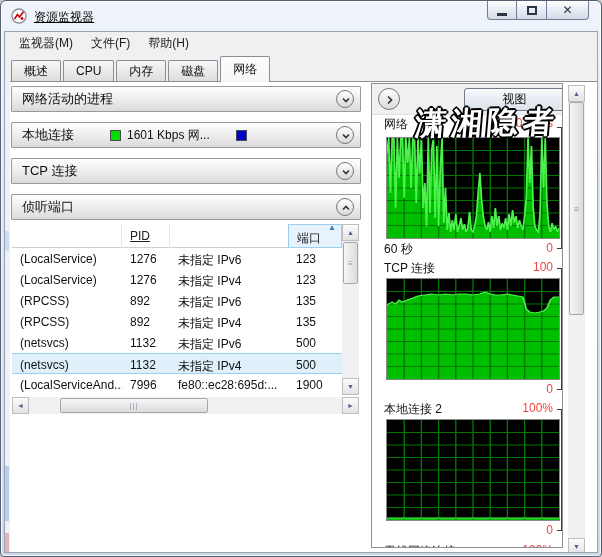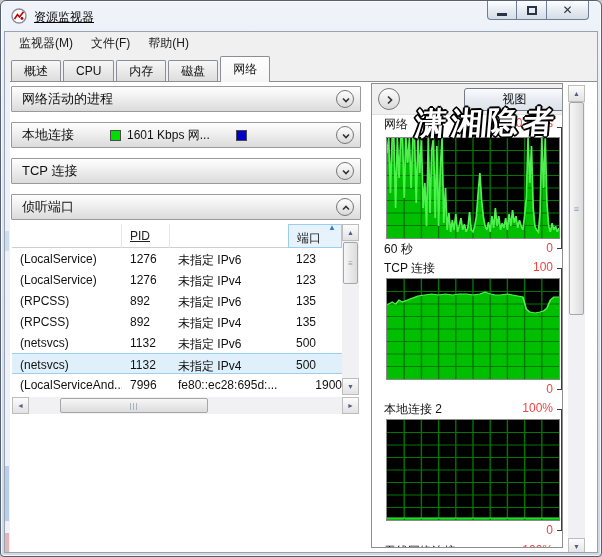--- a/index.html
+++ b/index.html
@@ -241,21 +241,21 @@
         <div class="tbl-row selected" style="top: 105px;">
           <div class="tbl-cell" style="width: 110px;">(netsvcs)</div>
           <div class="tbl-cell" style="width: 48px;">1132</div>
           <div class="tbl-cell" style="width: 118px;">未指定 IPv4</div>
           <div class="tbl-cell" style="width: 54px;">500</div>
         </div>
         <div class="tbl-row" style="top: 126px;">
           <div class="tbl-cell" style="width: 110px;">(LocalServiceAnd...</div>
           <div class="tbl-cell" style="width: 48px;">7996</div>
           <div class="tbl-cell" style="width: 118px;">fe80::ec28:695d:...</div>
-          <div class="tbl-cell" style="width: 54px; text-align: right;">1900</div>
+          <div class="tbl-cell" style="width: 54px;">1900</div>
         </div>
       </div>
 
     <div class="vsb" style="left:337px;top:192px;width:17px;height:171px;">
       <div class="sb-btn" style="top:0;">▲</div>
       <div class="vsb-thumb" style="top:18px;height:42px;">≡</div>
       <div class="sb-btn" style="bottom:0;">▼</div>
     </div>
 
     <div class="hsb">

